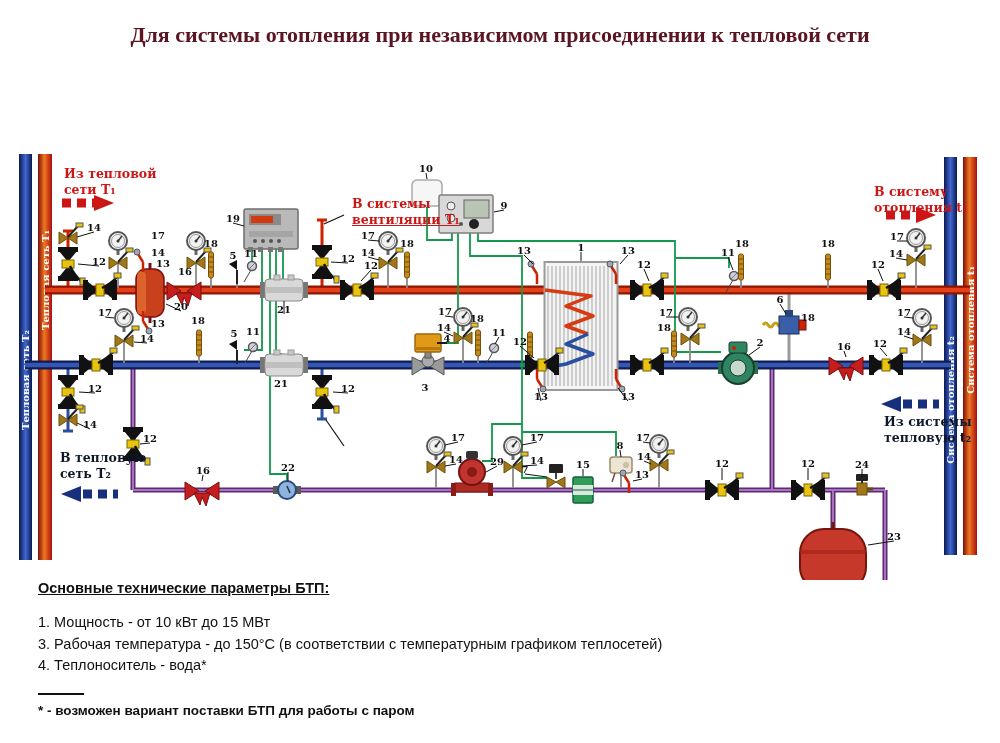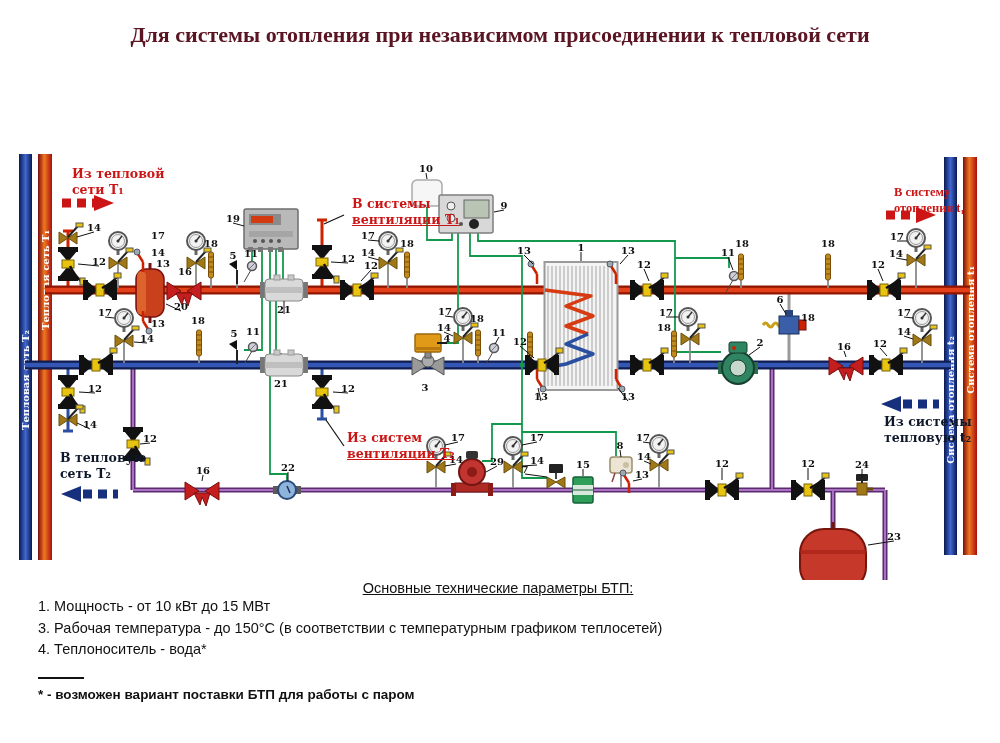--- a/index.html
+++ b/index.html
@@ -8,21 +8,21 @@
   .title{position:absolute;top:22px;left:0;width:1000px;text-align:center;
          font-family:"Liberation Serif",serif;font-weight:bold;font-size:22px;color:#5a1422;}
   svg{position:absolute;top:0;left:0;}
   .dir{position:absolute;font-family:"DejaVu Serif",serif;font-weight:bold;
        font-size:12.5px;line-height:1.3;white-space:nowrap;}
   .dir span{display:block;}
   .red-l{color:#cc1616;}
   .blue-l{color:#0f172a;}
   .u2 span:last-child{text-decoration:underline;}
   .params{position:absolute;left:38px;top:580px;width:920px;color:#111;}
-  .params .hd{font-weight:normal;font-size:14.5px;text-decoration:underline;text-align:center;}
+  .params .hd{font-weight:bold;font-size:14.5px;text-decoration:underline;margin-bottom:16px;}
   .params .it{font-size:14.5px;line-height:21.5px;}
   .params .rule{width:46px;border-top:2px solid #111;margin:16px 0 8px 0;}
   .params .fn{font-size:13.5px;font-weight:bold;}
 </style>
 </head>
 <body>
 
 <div class="stage">
 
   <div class="title">Для системы отопления при независимом присоединении к тепловой сети</div>
@@ -950,44 +950,40 @@
         <text x="862" y="468" text-anchor="middle" font-family="&quot;DejaVu Serif&quot;, serif" font-size="10" font-weight="bold" fill="#111">24</text>
         <line x1="894" y1="541" x2="868" y2="545" stroke="#111" stroke-width="1"></line>
         <text x="894" y="540" text-anchor="middle" font-family="&quot;DejaVu Serif&quot;, serif" font-size="10" font-weight="bold" fill="#111">23</text>
         <line x1="504" y1="210" x2="494" y2="212" stroke="#111" stroke-width="1"></line>
         <text x="504" y="209" text-anchor="middle" font-family="&quot;DejaVu Serif&quot;, serif" font-size="10" font-weight="bold" fill="#111">9</text>
         <line x1="426" y1="173" x2="427" y2="179" stroke="#111" stroke-width="1"></line>
         <text x="426" y="172" text-anchor="middle" font-family="&quot;DejaVu Serif&quot;, serif" font-size="10" font-weight="bold" fill="#111">10</text>
       </g>
   </svg>
 
-  <div class="dir red-l" style="left:72px;top:166px;">
+  <div class="dir red-l" style="left:64px;top:166px;">
     <span>Из тепловой</span>
     <span>сети Т₁</span>
   </div>
-  <div class="dir red-l" style="left:894px;top:184px;font-family:Liberation Serif, serif;">
+  <div class="dir red-l" style="left:874px;top:184px;">
     <span>В систему</span>
     <span>отопления t₁</span>
   </div>
   <div class="dir blue-l" style="left:60px;top:450px;">
     <span>В тепловую</span>
     <span>сеть Т₂</span>
   </div>
   <div class="dir blue-l" style="left:884px;top:414px;">
     <span>Из системы</span>
     <span>тепловую t₂</span>
   </div>
   <div class="dir red-l u2" style="left:352px;top:196px;">
     <span>В системы</span>
     <span>вентиляции Т₁</span>
   </div>
-  <div class="dir red-l u2" style="left:347px;top:430px;">
-    <span>Из систем</span>
-    <span>вентиляции Т₂</span>
-  </div>
 
   <div class="params">
     <div class="hd">Основные технические параметры БТП:</div>
     <div class="it">1. Мощность - от 10 кВт до 15 МВт</div>
     <div class="it">3. Рабочая температура - до 150°С (в соответствии с температурным графиком теплосетей)</div>
     <div class="it">4. Теплоноситель  - вода*</div>
     <div class="rule"></div>
     <div class="fn">* - возможен вариант поставки БТП для работы с паром</div>
   </div>
 </div>

